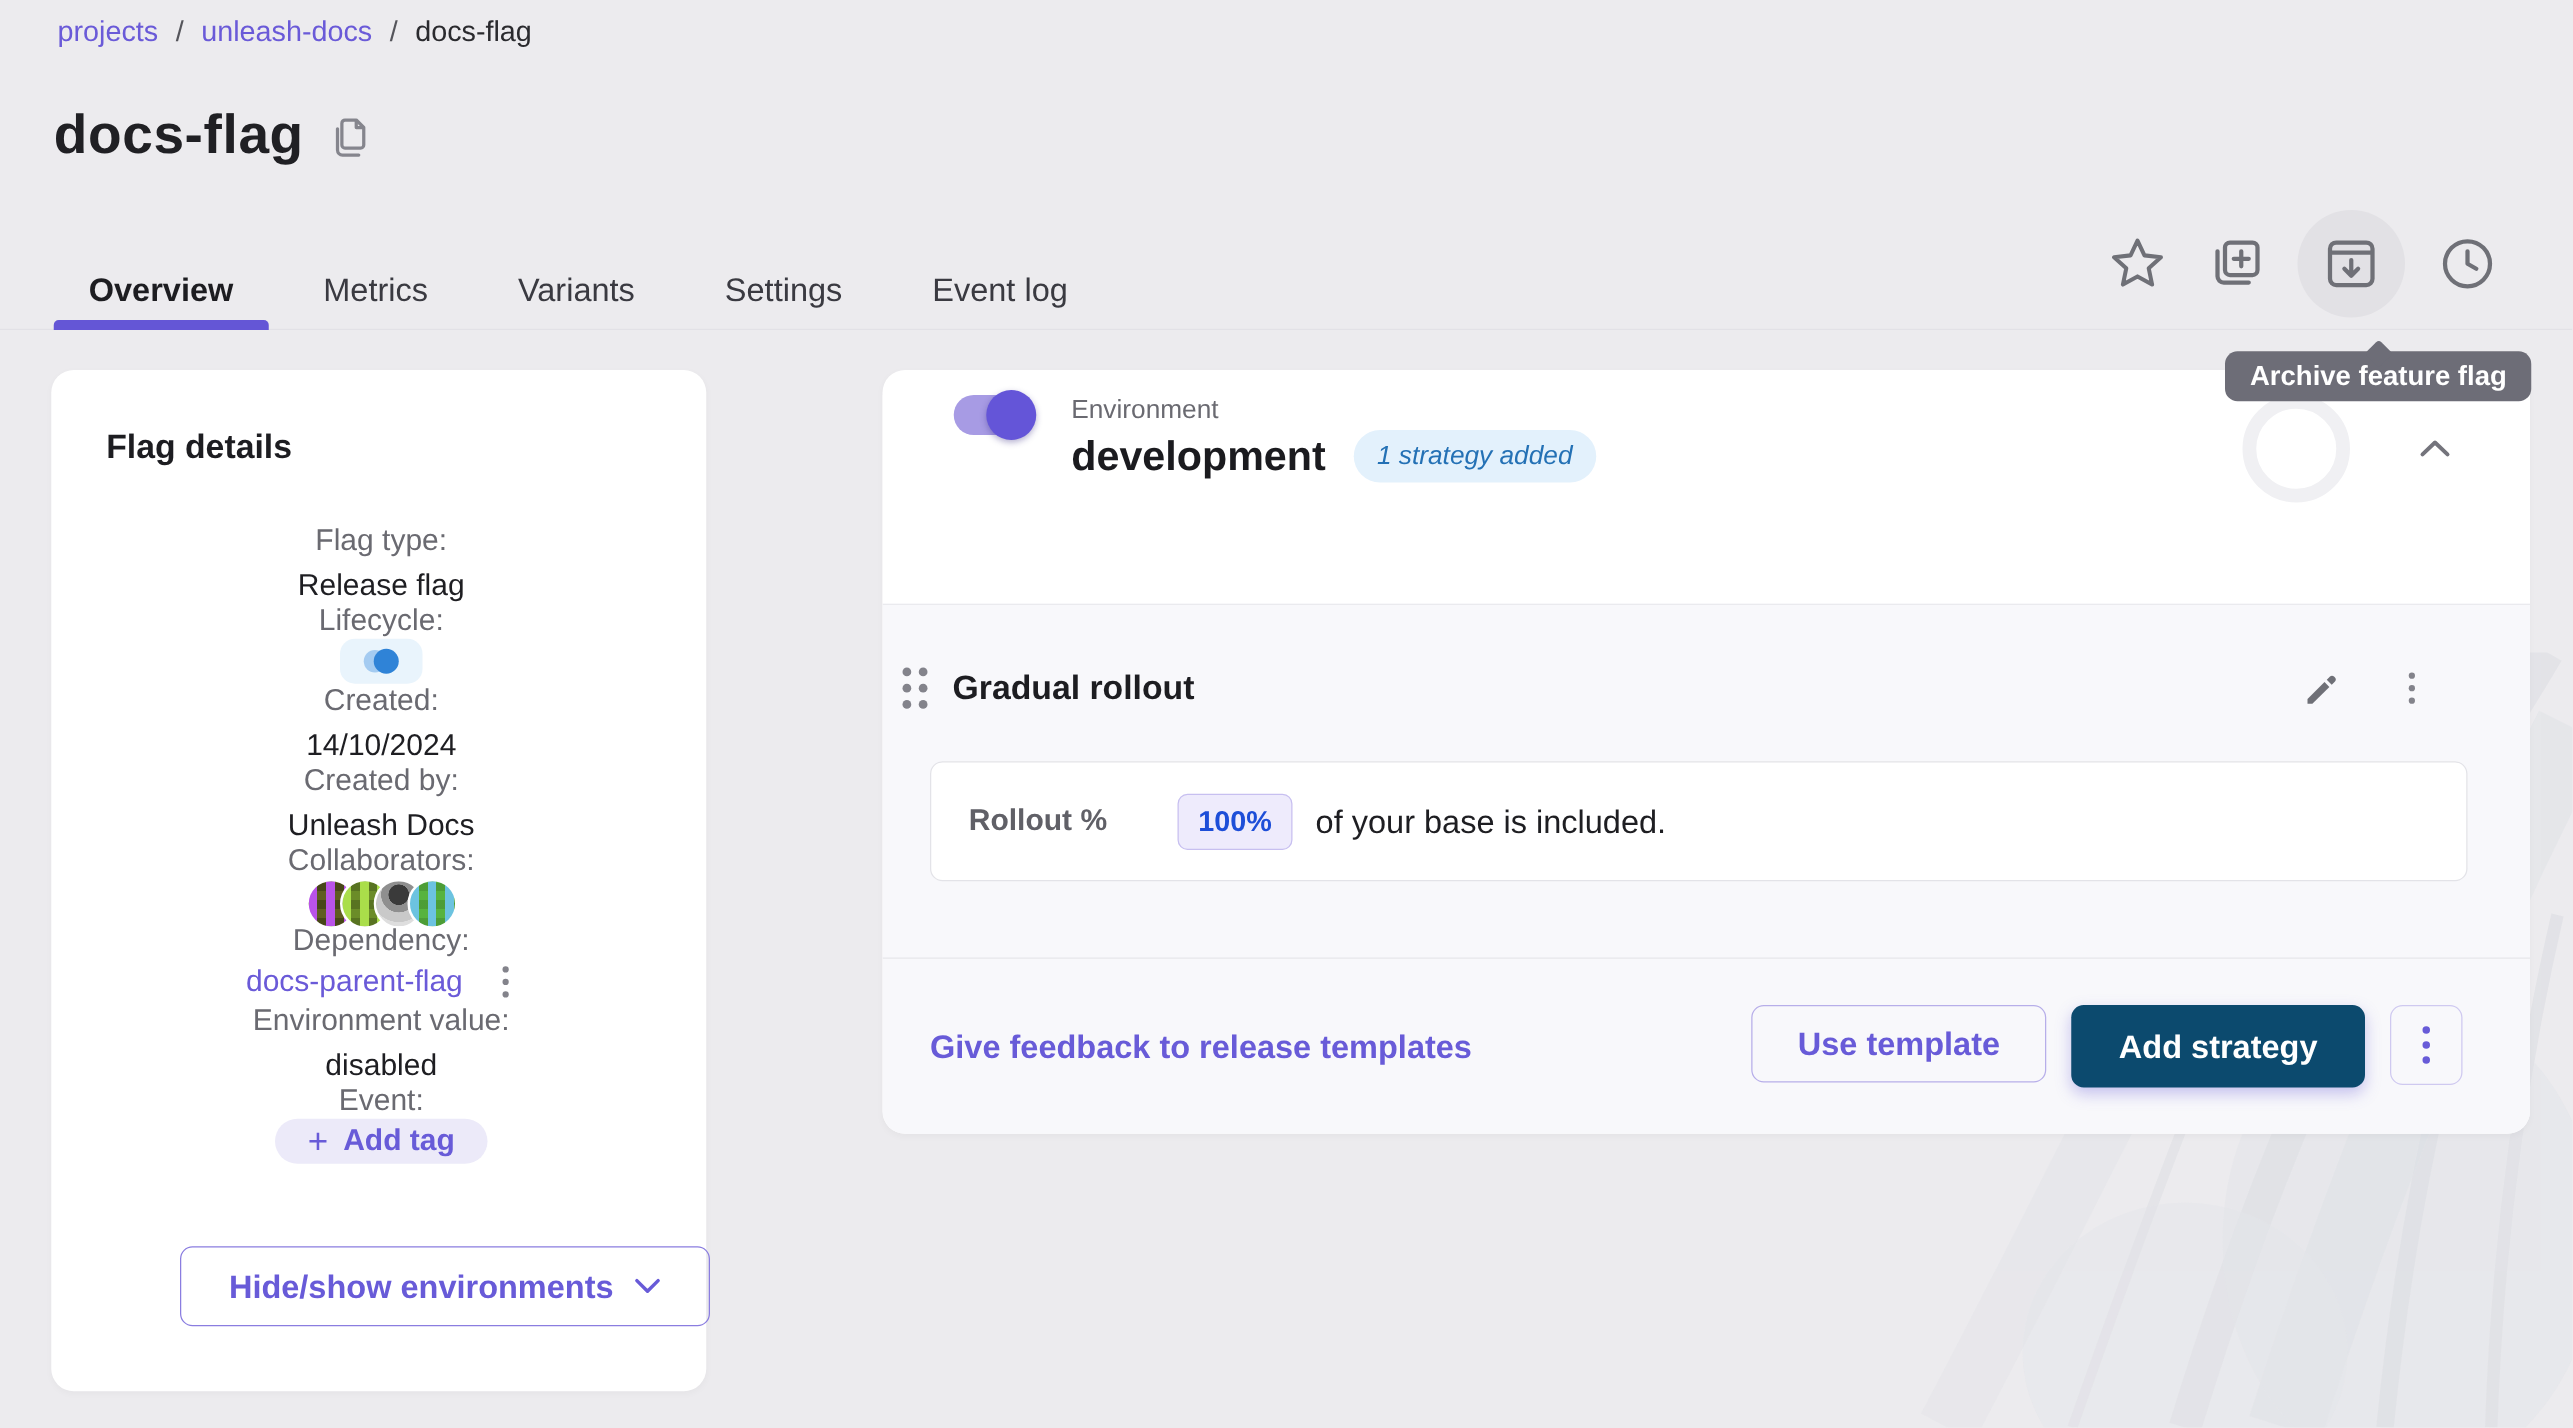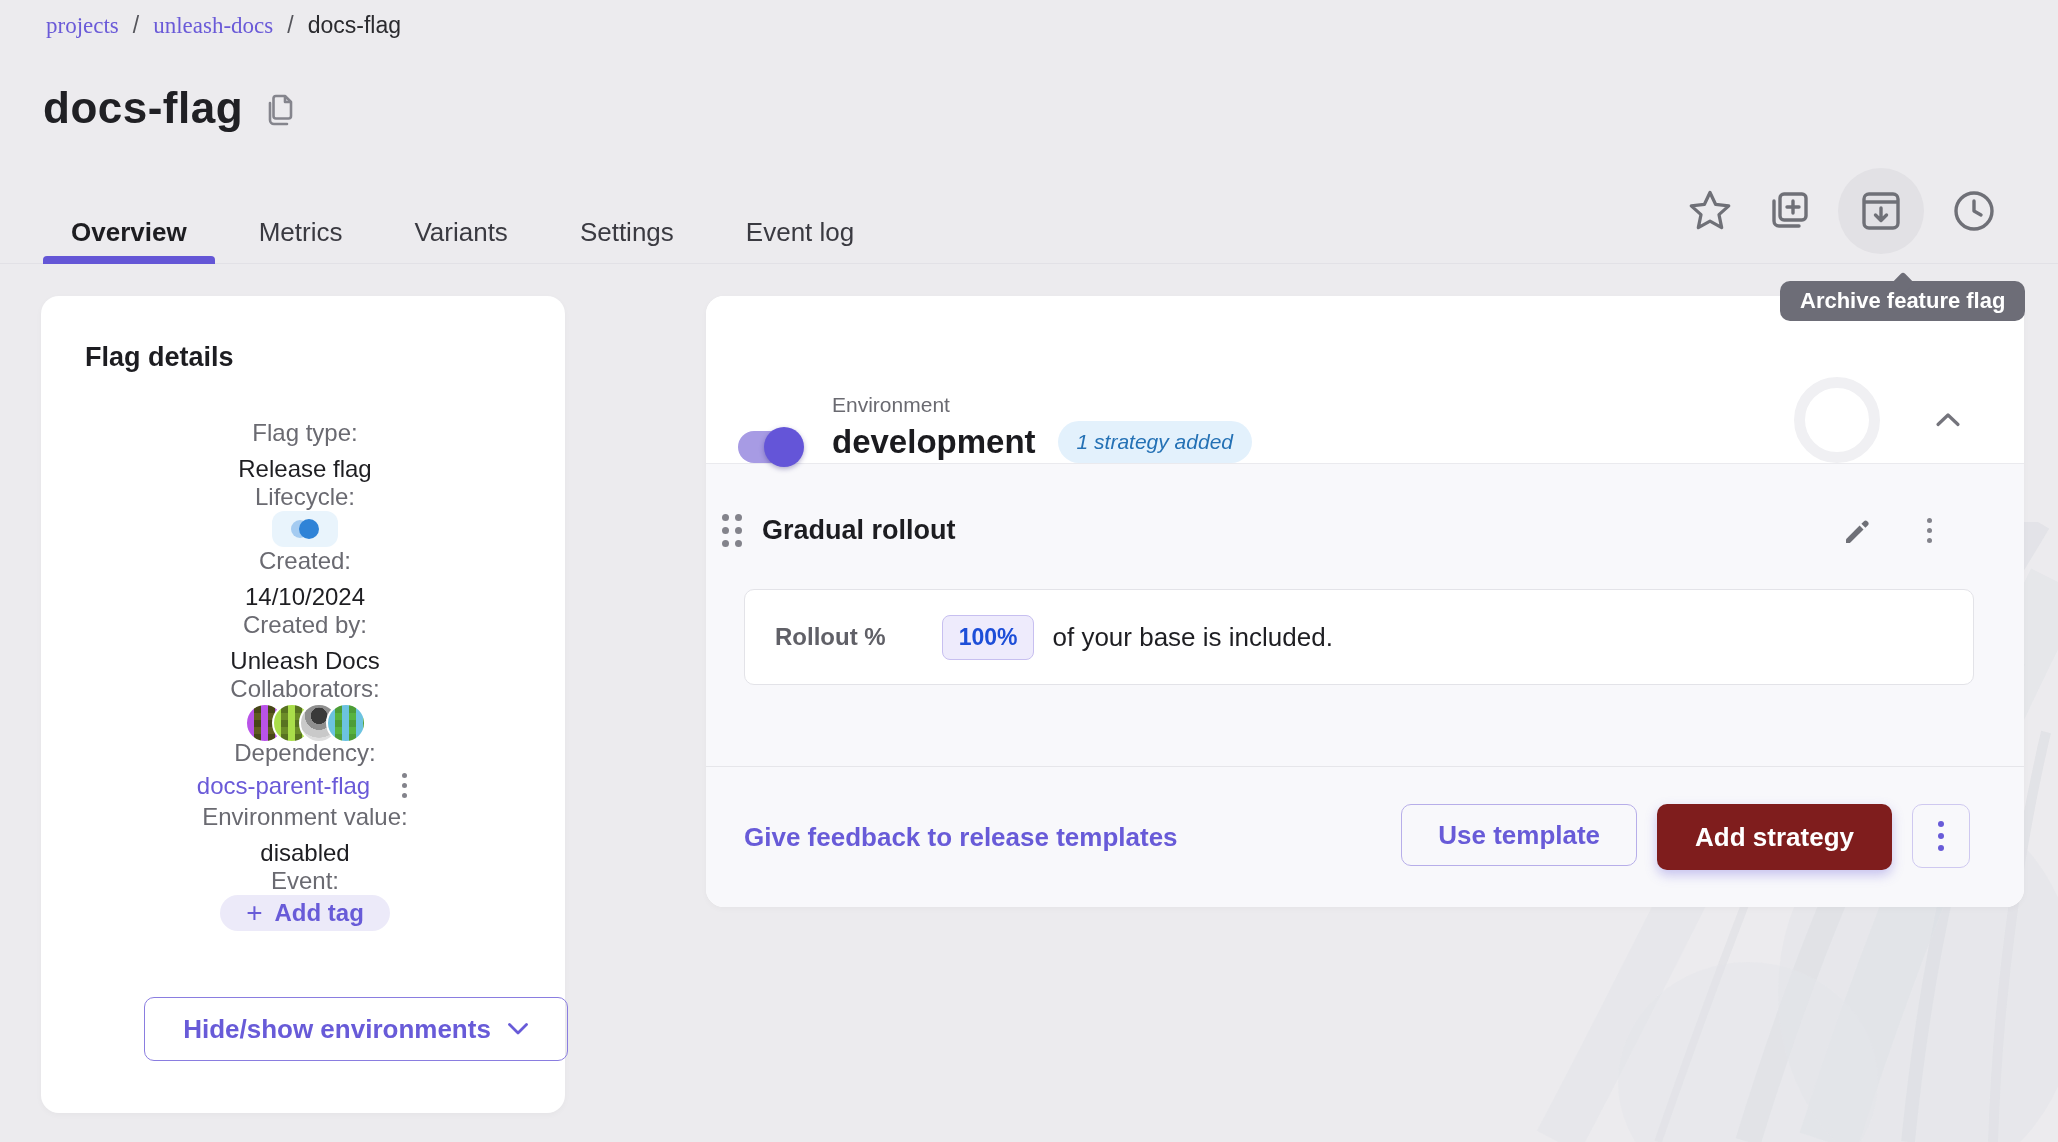--- a/index.html
+++ b/index.html
@@ -9,21 +9,21 @@
     font-family:"Liberation Sans", sans-serif;
     color:#1E1E22;
     position:relative;
   }
 
   
   .bg-texture { position:absolute; right:0; bottom:0; z-index:0; pointer-events:none; opacity:.85; }
 
   
   .breadcrumb { position:absolute; left:46px; top:12px; font-size:23px; display:flex; gap:14px; align-items:center; z-index:2; }
-  .breadcrumb a { color:#6A5AD8; text-decoration:none; cursor:pointer;font-family:Liberation Serif, serif; }
+  .breadcrumb a { color:#6A5AD8; text-decoration:none; cursor:pointer; }
   .breadcrumb .sep { color:#55555B; }
   .breadcrumb .current { color:#2A2A2E; }
 
   
   .title-row { position:absolute; left:43px; top:83px; display:flex; align-items:center; gap:20px; z-index:2; }
   .page-title { font-size:44px; font-weight:600; color:#202024; letter-spacing:.5px; }
   .copy-btn { background:none; border:none; cursor:pointer; display:flex; margin-top:6px; }
 
   
   .tabs-divider { position:absolute; left:0; top:263px; width:2058px; height:1px; background:#E2E1E6; z-index:1; }
@@ -70,21 +70,21 @@
   .kebab i { width:5px; height:5px; border-radius:50%; background:#83838B; }
   .add-tag { height:50px; border-radius:25px; background:#ECEAF9; border:none; display:flex; align-items:center; gap:12px;
              padding:0 26px; cursor:pointer; color:#685BD8; font-family:inherit; }
   .add-tag .plus { font-size:28px; font-weight:400; line-height:1; }
   .add-tag .lbl { font-size:24px; font-weight:700; }
   .hideshow-btn { position:absolute; left:103px; top:701px; width:424px; height:64px; border-radius:10px;
                   border:1.6px solid #8A7DE0; background:none; cursor:pointer; display:flex; align-items:center;
                   justify-content:center; gap:16px; color:#685BD8; font-size:26px; font-weight:700; font-family:inherit; }
 
   
-  .env-header { height:167px; display:flex; align-items:flex-end; padding:0 56px 0 32px; background:#fff; }
+  .env-header { height:167px; display:flex; align-items:flex-start; padding:0 56px 0 57px; background:#fff;margin-top:20px; }
   .switch { width:64px; height:32px; border-radius:16px; background:#A79BE4; border:none; position:relative; cursor:pointer; flex:none; }
   .switch .knob { position:absolute; right:-2px; top:-4px; width:40px; height:40px; border-radius:50%; background:#6455D8; box-shadow:0 2px 5px rgba(40,30,120,.35); }
   .env-text { margin-left:30px; }
   .env-label { font-size:21px; color:#6A6A71; }
   .env-name-row { display:flex; align-items:center; gap:22px; margin-top:4px; }
   .env-name { font-size:33px; font-weight:700; color:#1B1B1F; }
   .env-badge { background:#E3F1FC; color:#2471B5; font-size:21px; border-radius:21px; padding:9px 19px; white-space:nowrap;font-style:italic; }
   .env-right { margin-left:auto; display:flex; align-items:center; gap:48px; }
   .usage-ring { width:86px; height:86px; border-radius:50%; border:11px solid #F0F0F3; }
   .collapse-btn { background:none; border:none; cursor:pointer; display:flex; padding:6px; }
@@ -104,21 +104,21 @@
                    color:#1d4ed8; font-size:23px; font-weight:700; padding:8px 16px; }
   .rollout-suffix { margin-left:18px; font-size:26px; color:#1E1E22; }
 
   
   .strategy-footer { height:141px; background:#F8F8FB; border-top:1px solid #E6E6EA; display:flex; align-items:center;
                      padding:0 54px 0 38px; }
   .feedback-link { font-size:26px; font-weight:700; color:#685BD8; text-decoration:none; cursor:pointer; }
   .footer-actions { margin-left:auto; display:flex; align-items:flex-start; gap:20px; }
   .btn-outline { height:62px; padding:0 36px; border-radius:10px; border:1.6px solid #B7AEE9; background:transparent;
                  color:#685BD8; font-size:26px; font-weight:700; cursor:pointer; font-family:inherit; }
-  .btn-primary { height:66px; padding:0 38px; border-radius:10px; border:none; background:#7f1d1d; color:#fff;
+  .btn-primary { height:66px; padding:0 38px; border-radius:10px; border:none; background:#0c4a6e; color:#fff;
                  font-size:26px; font-weight:700; cursor:pointer; font-family:inherit; box-shadow:0 5px 12px rgba(104,91,216,.35); }
   .btn-kebab { width:58px; height:64px; border-radius:10px; border:1.6px solid #CFC9F0; background:transparent;
                display:flex; align-items:center; justify-content:center; cursor:pointer; }
   .btn-kebab .kb { display:flex; flex-direction:column; gap:6px; }
   .btn-kebab .kb i { width:6px; height:6px; border-radius:50%; background:#685BD8; }
 </style>
 </head>
 <body>
 
 <svg class="bg-texture" width="560" height="620" viewBox="0 0 560 620" fill="none">

